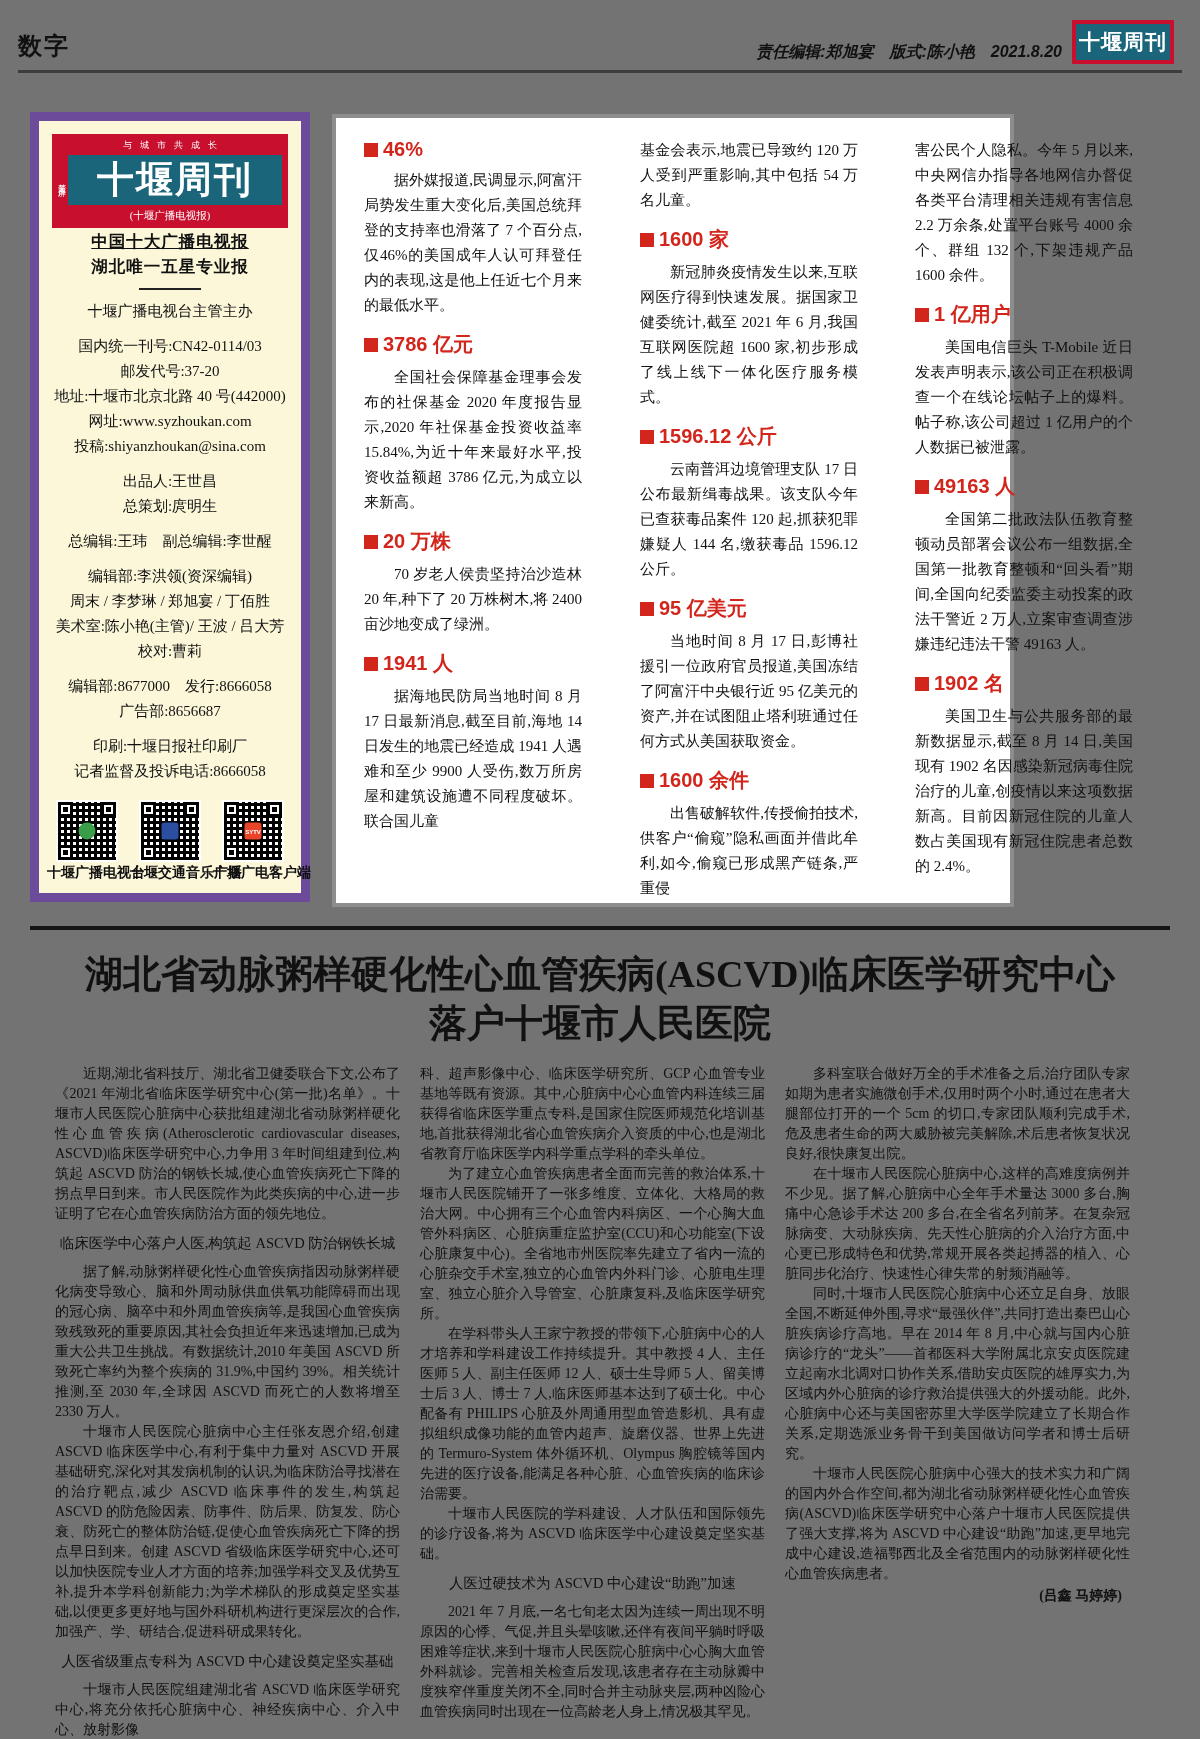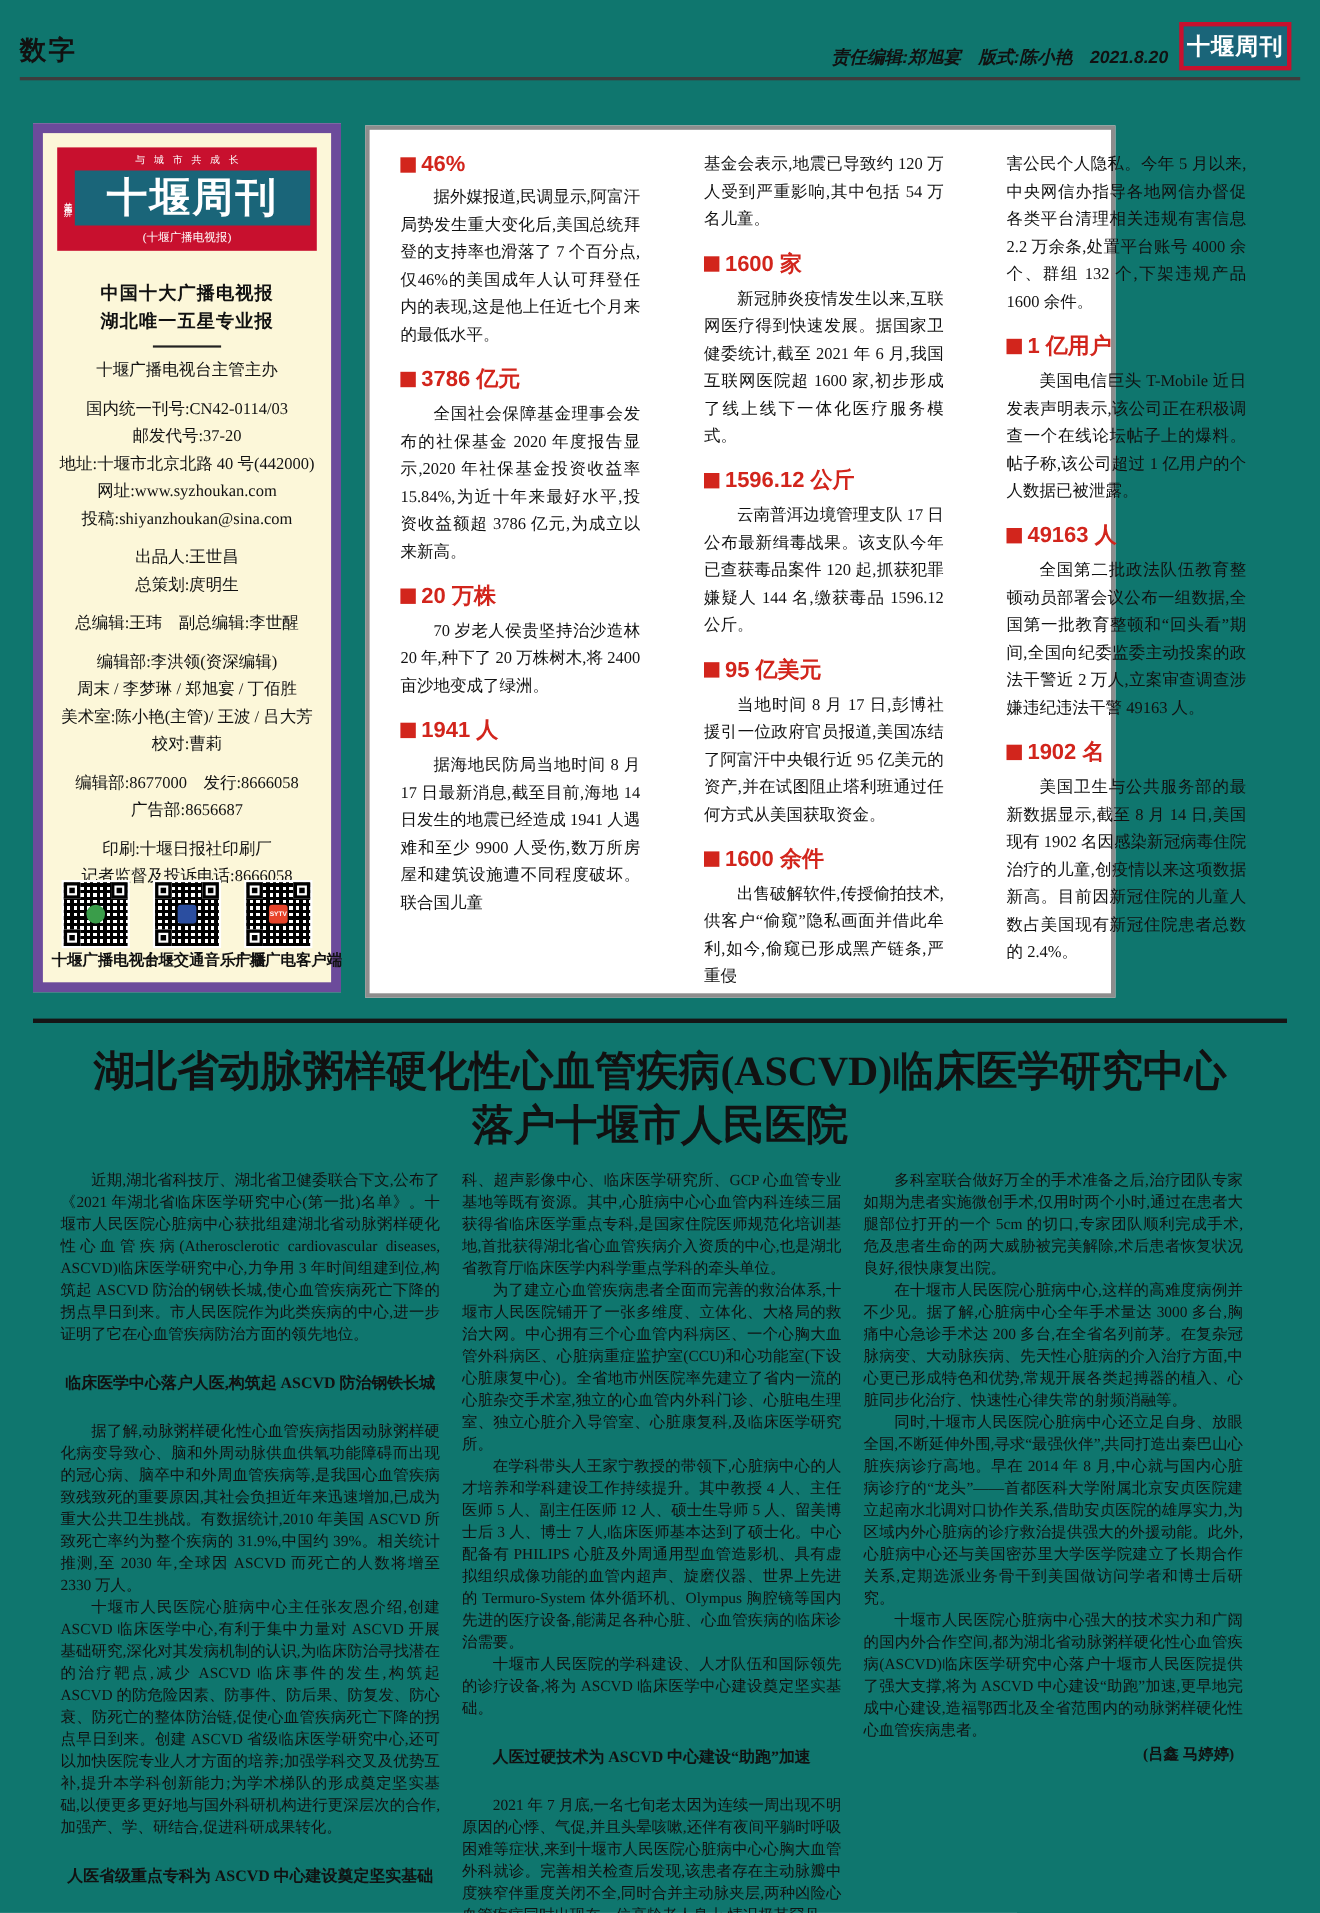--- a/index.html
+++ b/index.html
@@ -1,17 +1,17 @@
 <!DOCTYPE html>
 <html><head>
 <meta charset="utf-8">
 <style>
   * { margin:0; padding:0; box-sizing:border-box; }
   html,body { background:#e8e8e8; }
-  .page { position:relative; width:1200px; height:1739px; margin:0 auto; background:#0f766e;
+  .page { position:relative; width:1200px; height:1739px; margin:0 auto; background:#737373;
           font-family:"Liberation Serif", serif; color:#111; overflow:hidden; }
 
   
   .hdr-section { position:absolute; left:18px; top:30px; font-family:"Liberation Sans",sans-serif;
                  font-weight:bold; font-size:24px; letter-spacing:2px; }
   .hdr-editors { position:absolute; right:138px; top:42px; font-family:"Liberation Sans",sans-serif;
                  font-style:italic; font-weight:bold; font-size:16px; }
   .hdr-logo { position:absolute; left:1072px; top:20px; width:102px; height:44px;
               background:#c8102e; padding:4px; }
   .hdr-logo-inner { width:100%; height:100%; background:#1a6579; color:#fff; display:flex;
@@ -27,21 +27,21 @@
                font-family:"Liberation Sans",sans-serif; }
   .mh-main { flex:1; display:flex; margin:1px 6px 2px 3px; }
   .mh-side { writing-mode:vertical-rl; color:#fff; font-size:8px; width:13px; line-height:13px;
              letter-spacing:2px; padding-top:2px; }
   .mh-brand { flex:1; background:#1a6579; color:#fff; font-size:37px; font-weight:bold;
               display:flex; align-items:center; justify-content:center; letter-spacing:2px;
               font-family:"Liberation Serif",serif; }
   .mh-sub { color:#fff; font-size:10.5px; padding:2px 0 5px; }
   .mh-honor { font-weight:bold; font-size:16.5px; line-height:25px; font-family:"Liberation Sans",sans-serif;
               letter-spacing:1px; }
-  .mh-honor.first { margin-top:27px; }
+  .mh-honor.first { margin-top:1px;text-decoration:underline; }
   .mh-rule { width:62px; height:2px; background:#222; margin:9px auto; }
   .mh-line { font-size:15px; line-height:25px; }
   .mh-group { margin-top:10px; }
   .mh-qrrow { position:absolute; bottom:11px; left:8px; right:8px; display:flex; justify-content:space-between; }
   .qr-wrap { width:80px; }
   .qr { width:62px; height:62px; margin:0 auto; background:#fff; position:relative; }
   .qr-pattern { position:absolute; inset:2px;
       background-image: repeating-linear-gradient(0deg,#000 0 3px,transparent 3px 6px),
                         repeating-linear-gradient(90deg,#000 0 3px,#fff 3px 6px); }
   .fm { position:absolute; width:15px; height:15px; border:3px solid #000; background:#fff; }
@@ -72,21 +72,21 @@
   
   .article { position:absolute; left:30px; top:926px; width:1140px; border-top:4px solid #151515;
              padding-top:20px; }
   .a-title { text-align:center; font-weight:bold; font-size:38px; line-height:49px;
              font-family:"Liberation Serif",serif; }
   .a-cols { position:relative; margin-top:16px; height:680px; }
   .a-col { position:absolute; top:0; width:345px; font-size:14px; line-height:20px; text-align:justify; }
   .a-col.ca { left:25px; } .a-col.cb { left:390px; } .a-col.cc { left:755px; }
   .a-col p { text-indent:2em; }
   .a-col p.noindent { text-indent:0; }
-  .a-sub { font-weight:bold; text-align:center; font-size:14.5px; margin:24px 0; white-space:nowrap; }
+  .a-sub { font-weight:normal; text-align:center; font-size:14.5px; margin:9px 0; white-space:nowrap; }
   .a-byline { text-align:right; font-weight:bold; padding-right:8px; margin-top:2px; font-size:14px; }
 </style>
 </head>
 <body>
 
 <div class="page">
 
   <div class="hdr-section">数字</div>
   <div class="hdr-editors">责任编辑:郑旭宴　版式:陈小艳　2021.8.20</div>
   <div class="hdr-logo">

